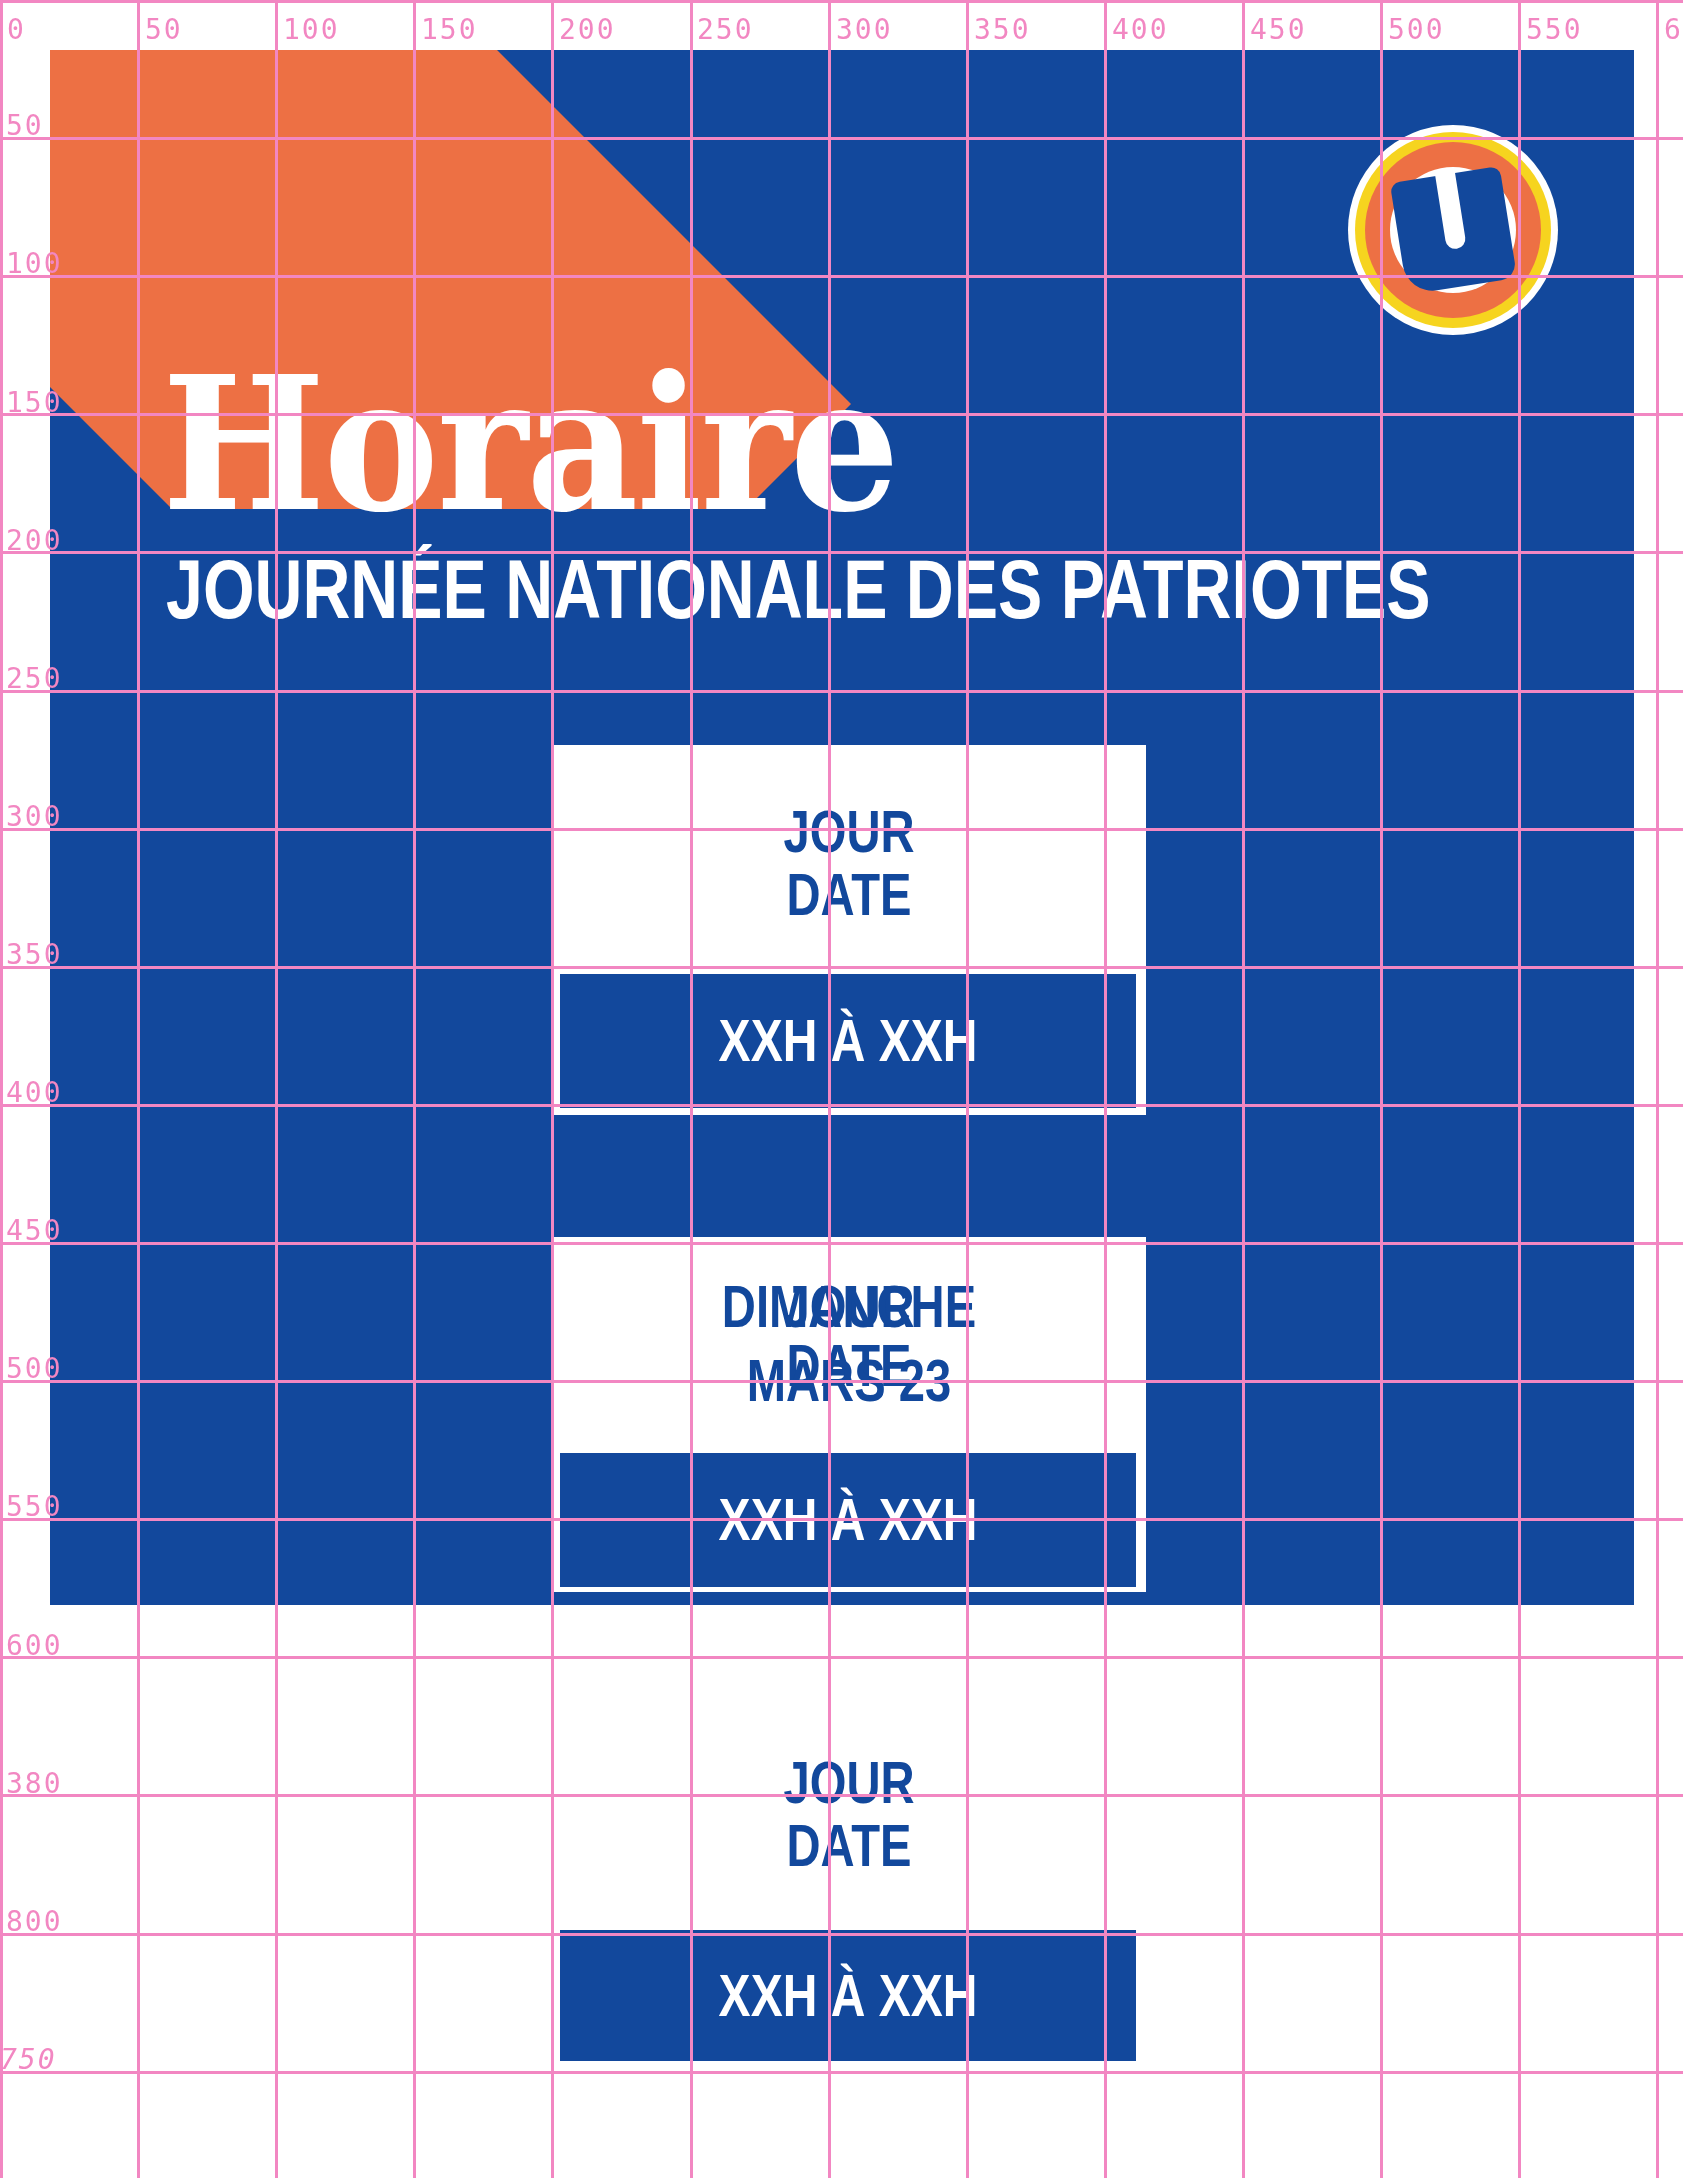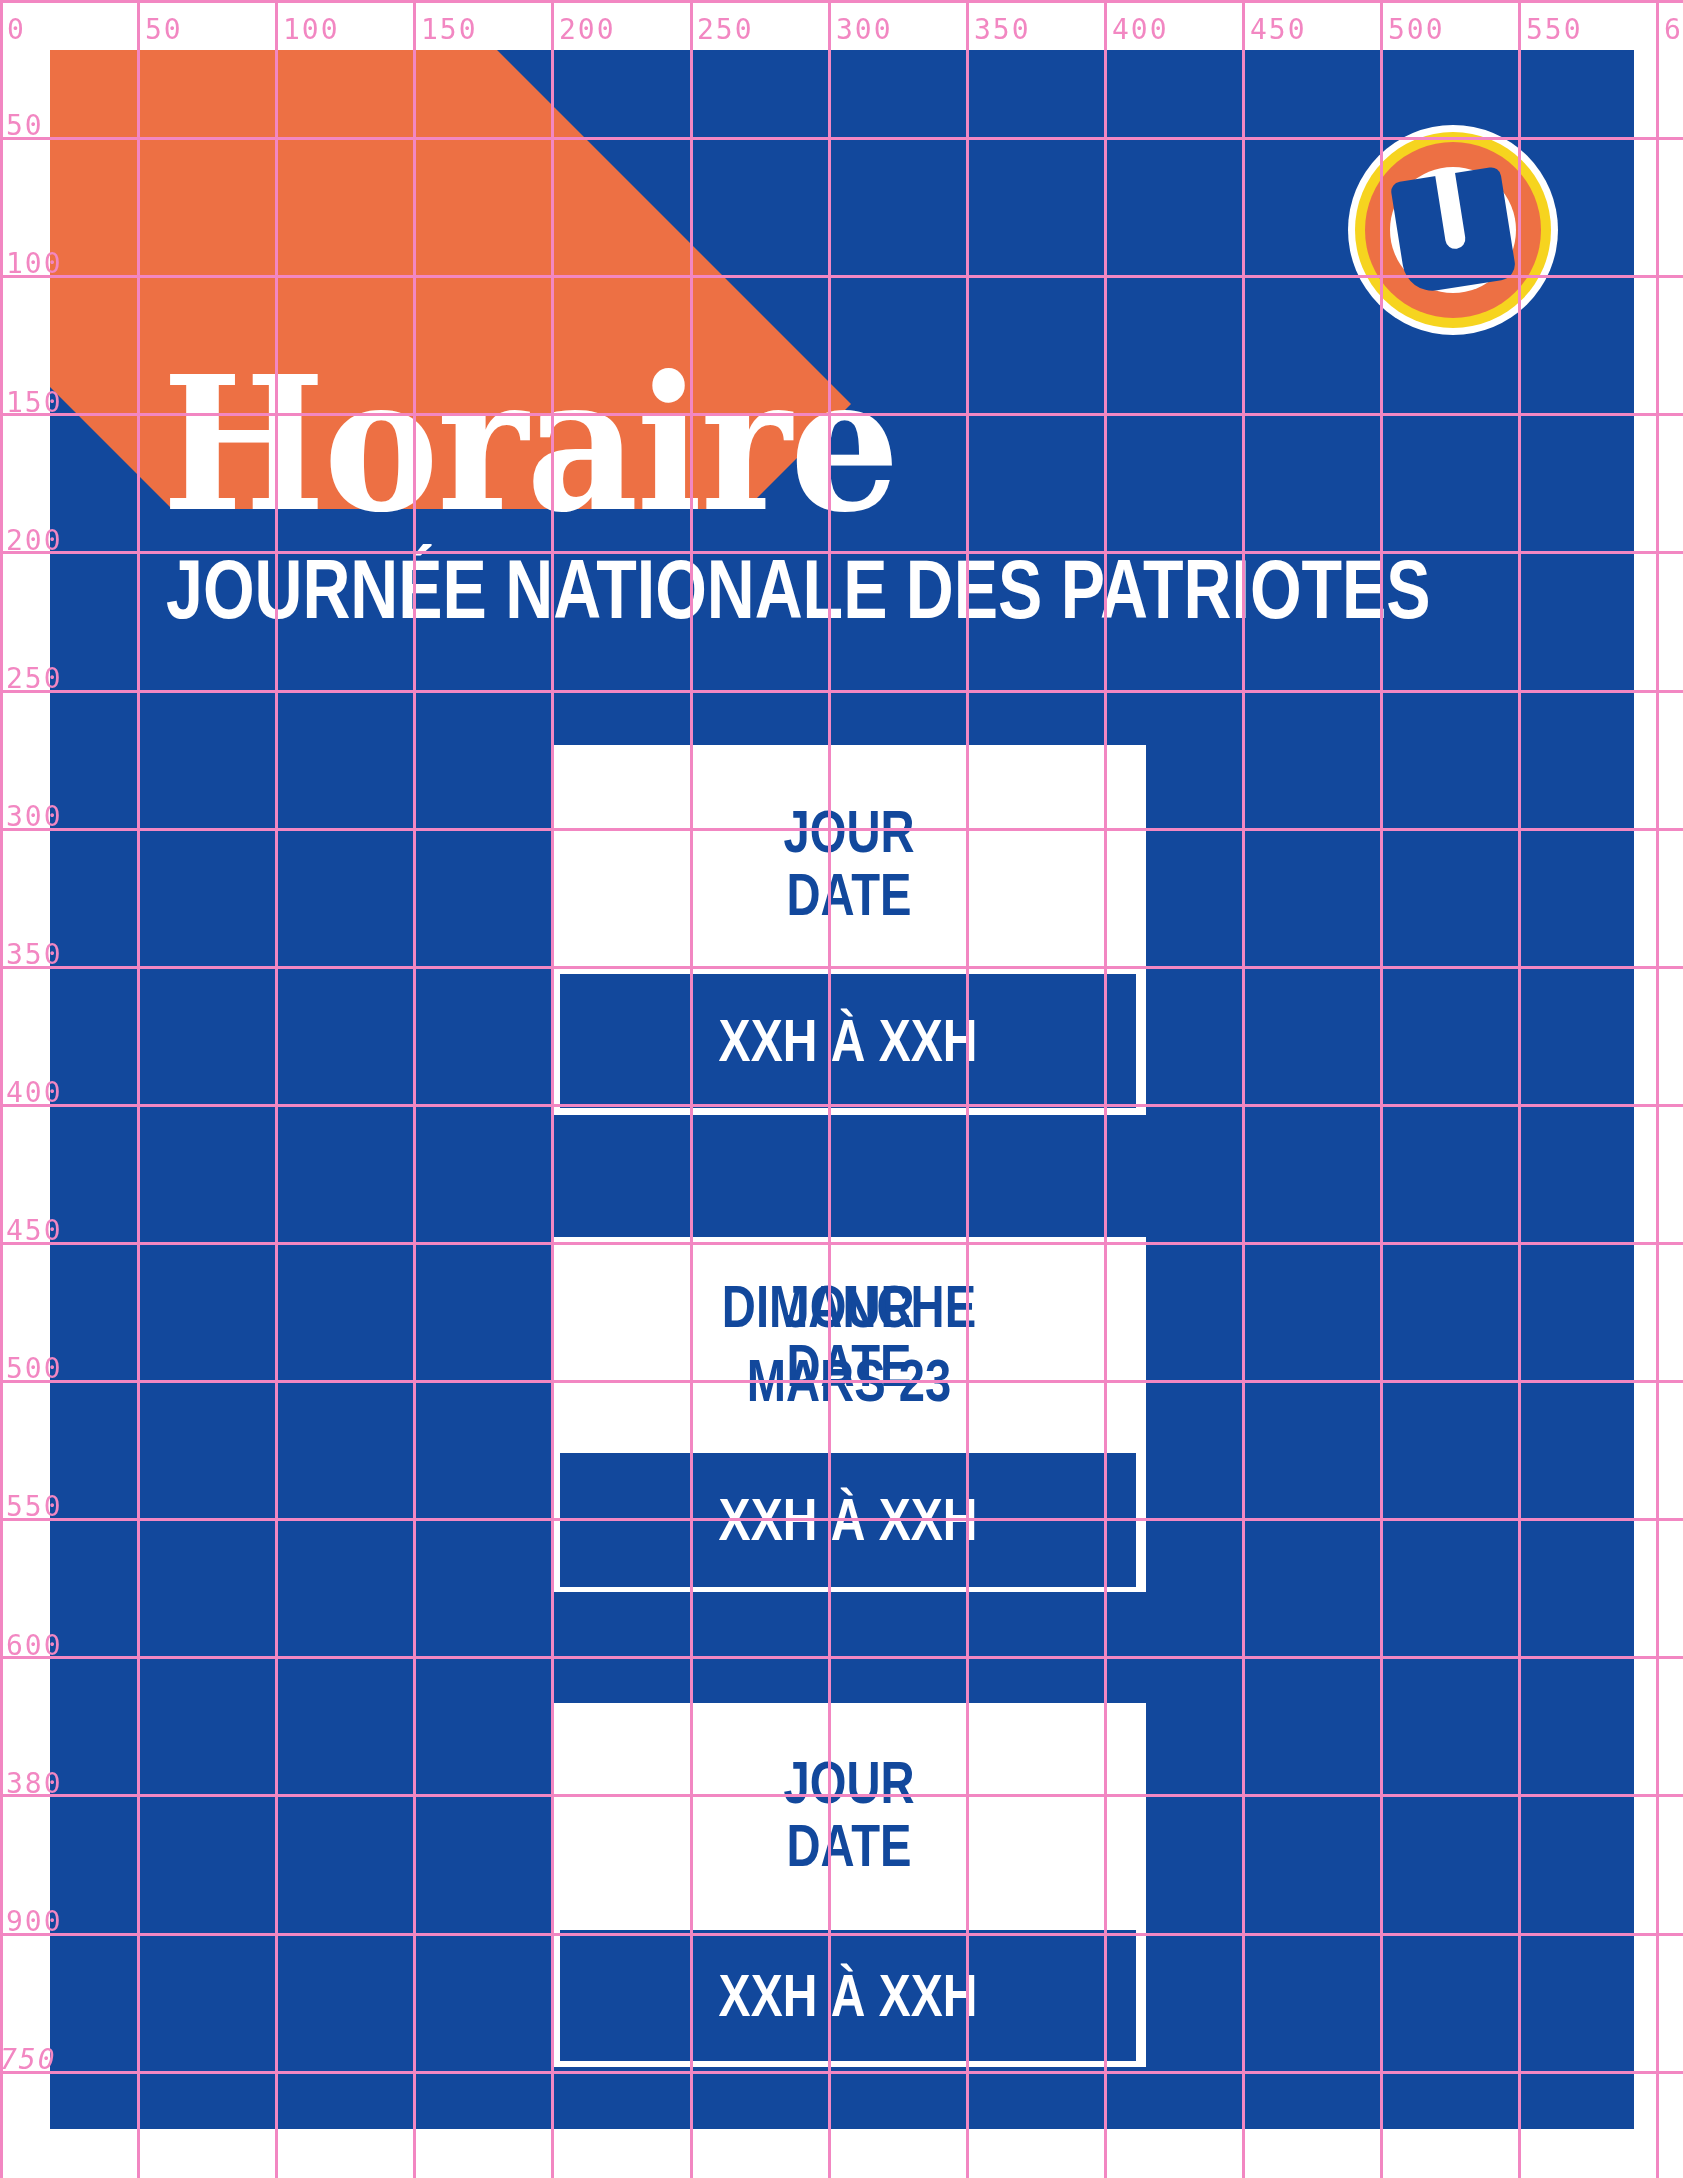--- a/index.html
+++ b/index.html
@@ -3,21 +3,21 @@
 <meta charset="utf-8">
 <style>
   html,body{margin:0;padding:0;}
   body{
     width:1683px;height:2178px;position:relative;overflow:hidden;
     background:#ffffff;
     font-family:"Liberation Sans",sans-serif;
   }
   
   .poster{
-    position:absolute;left:50px;top:50px;width:1584px;height:2079px;
+    position:absolute;left:50px;top:50px;width:1584px;height:1555px;
     background:var(--blue);
   }
   .orange-shadow{
     position:absolute;left:0;top:0;width:100%;height:100%;
     background:var(--orange);
     clip-path:polygon(0px 0px,447px 0px,801px 354px,696px 459px,122px 459px,0px 337px);
   }
   .title{
     position:absolute;left:112px;top:301px;
     font-family:"DejaVu Serif",serif;font-weight:bold;
@@ -163,16 +163,16 @@
     <div class="rl" style="left: 6px; top: 527px;">200</div>
     <div class="rl" style="left: 6px; top: 665px;">250</div>
     <div class="rl" style="left: 6px; top: 803px;">300</div>
     <div class="rl" style="left: 6px; top: 941px;">350</div>
     <div class="rl" style="left: 6px; top: 1079px;">400</div>
     <div class="rl" style="left: 6px; top: 1217px;">450</div>
     <div class="rl" style="left: 6px; top: 1355px;">500</div>
     <div class="rl" style="left: 6px; top: 1493px;">550</div>
     <div class="rl" style="left: 6px; top: 1632px;">600</div>
     <div class="rl" style="left: 6px; top: 1770px;">380</div>
-    <div class="rl" style="left: 6px; top: 1908px;">900</div>
+    <div class="rl" style="left: 6px; top: 1908px;">800</div>
     <div class="rl" style="left: 0; top: 2046px; font-style: italic;">750</div>
   </div>
 
 
 </body></html>

